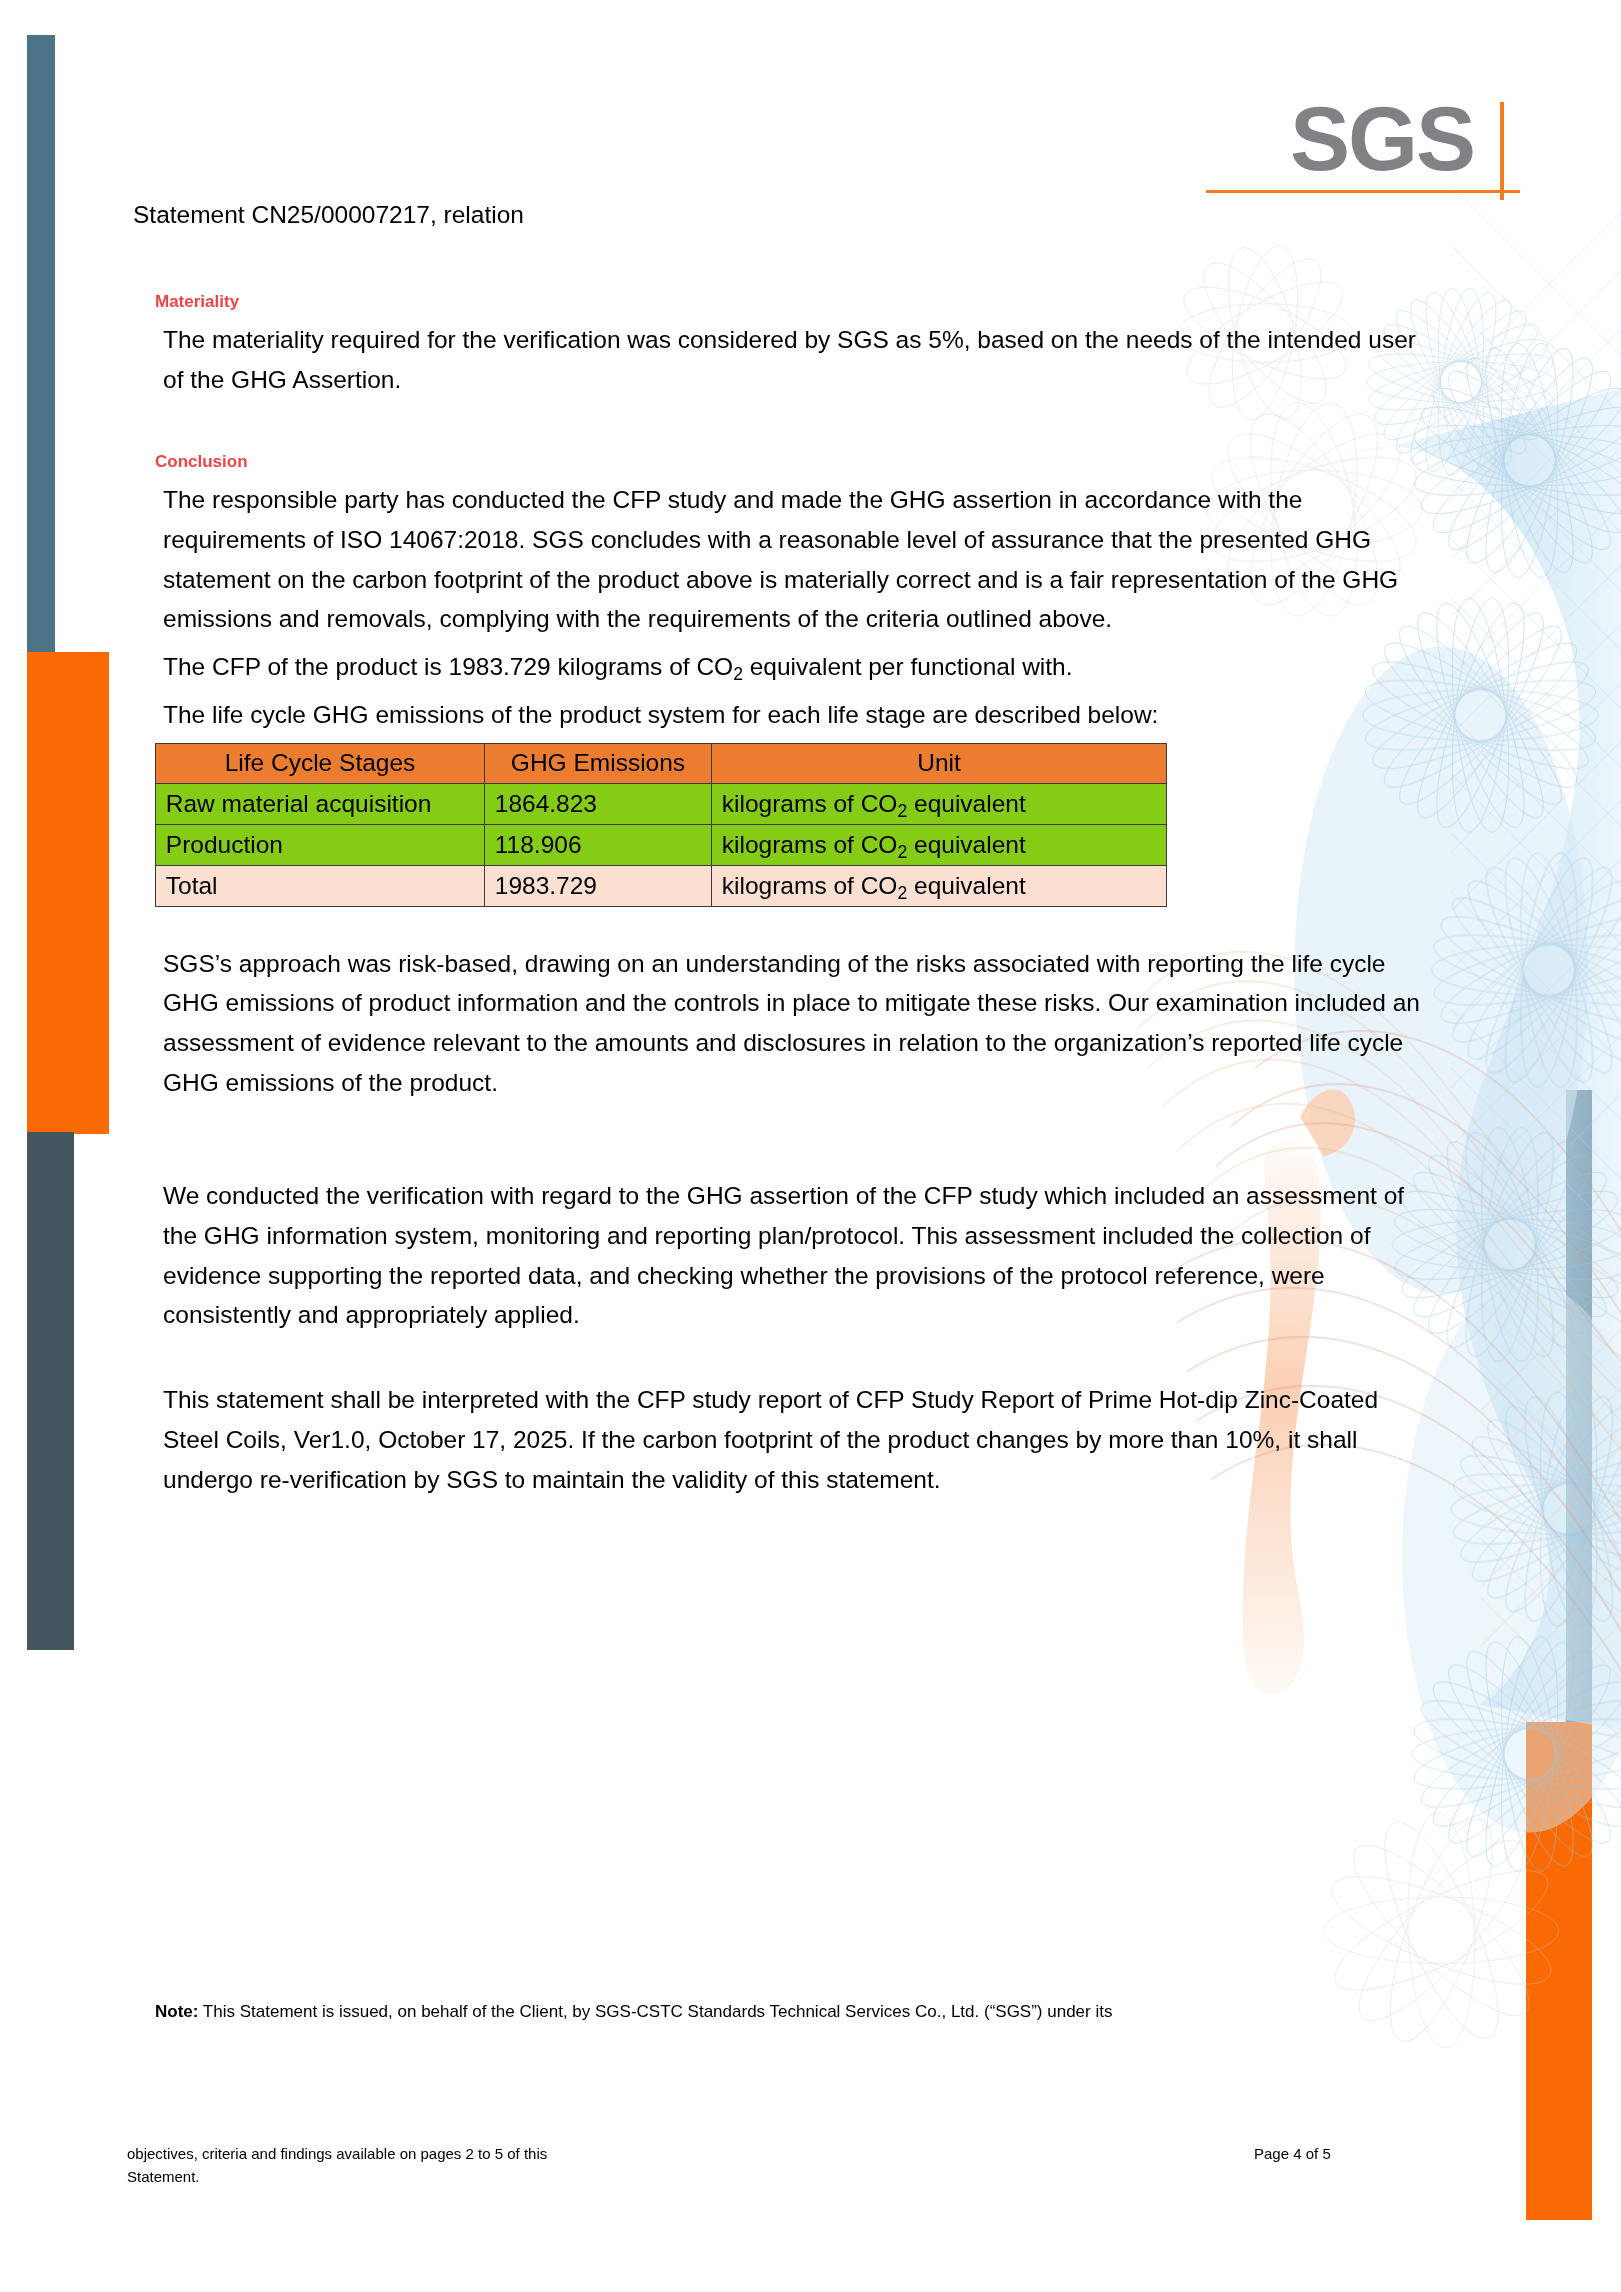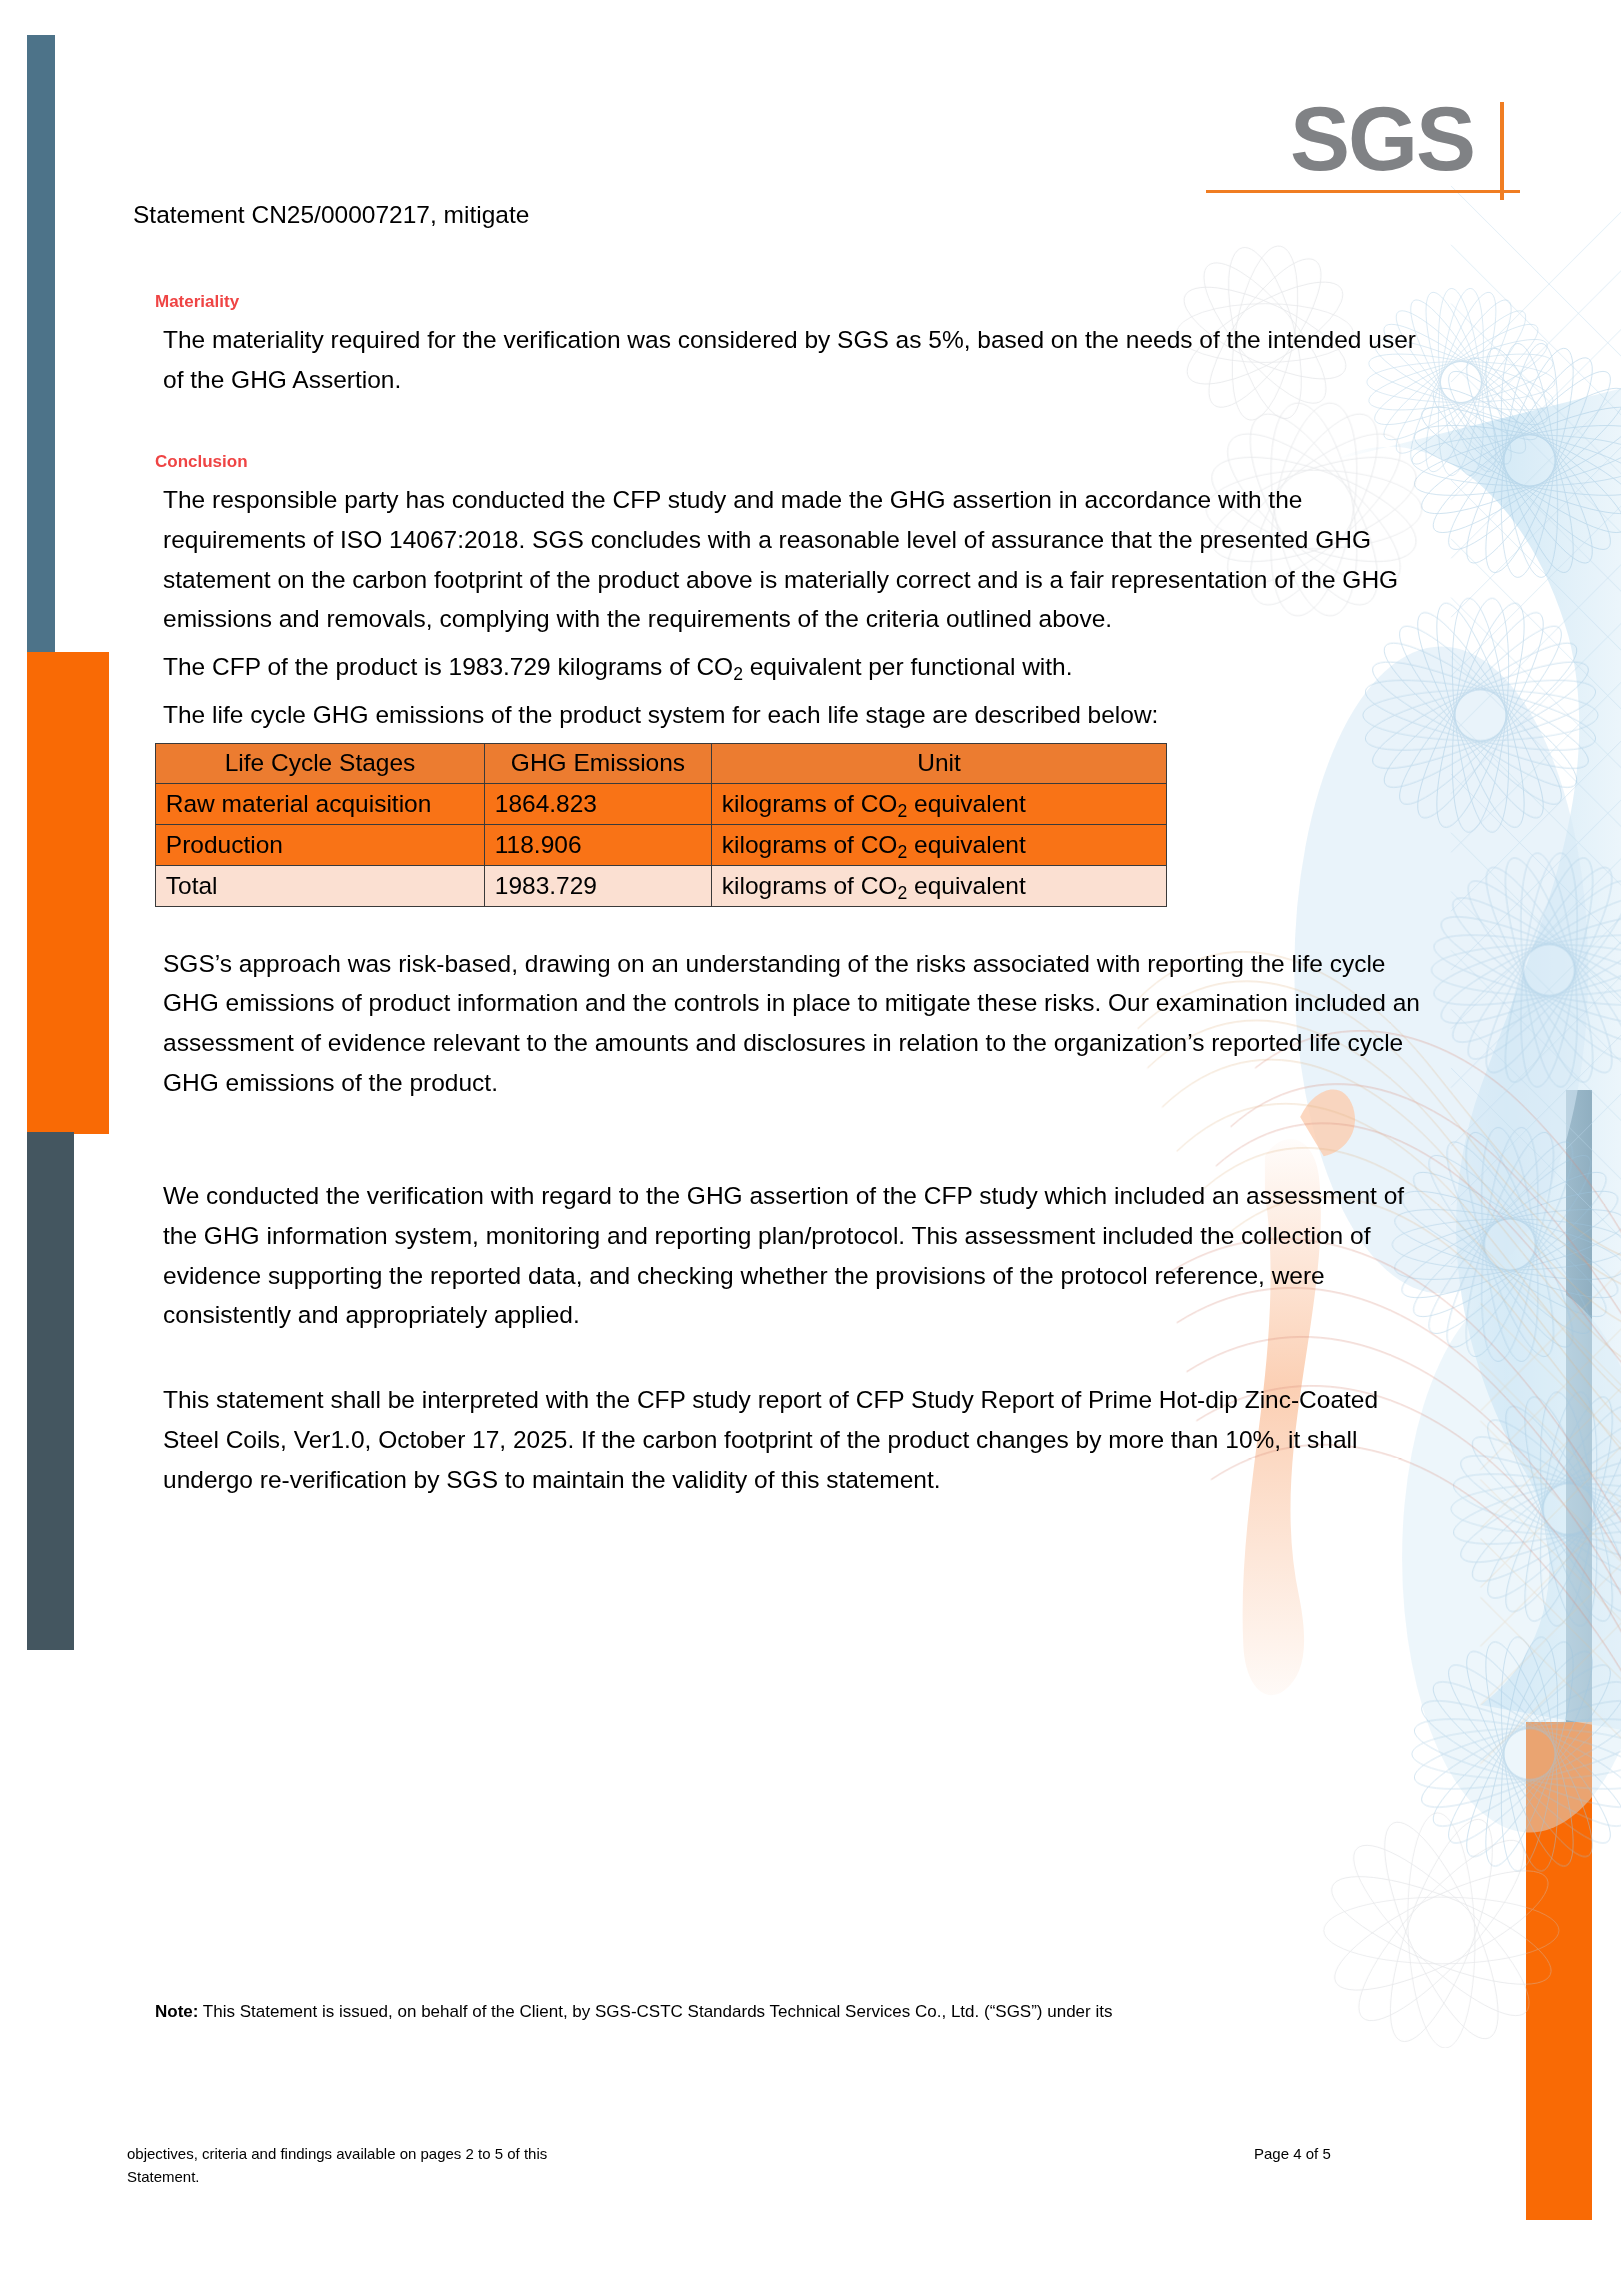--- a/index.html
+++ b/index.html
@@ -142,21 +142,21 @@
     padding: 5.9px 9.8px;
     color: #000;
     height: 37px;
     box-sizing: border-box;
   }
   table.ghg th {
     background: #ec7c30;
     font-weight: normal;
     text-align: center;
   }
-  table.ghg td { text-align: left; background: #f97316; }
+  table.ghg td { text-align: left; background: #84cc16; }
   table.ghg tr.total td { background: #fbe0d2; }
   col.c1 { width: 329px; }
   col.c2 { width: 227px; }
   col.c3 { width: 455px; }
   sub.sm { font-size: 17.6px; vertical-align: baseline; position: relative; top: 4.9px; }
 
   
   .note {
     position: absolute;
     left: 155px;
@@ -326,21 +326,21 @@
   </svg>
 
   <div class="logo">
     <div class="logo-hline"></div>
     <div class="logo-text">SGS</div>
     <div class="logo-vline"></div>
   </div>
 
   <div class="content">
 
-    <div class="stmt-header">Statement CN25/00007217, mitigate</div>
+    <div class="stmt-header">Statement CN25/00007217, relation</div>
 
     <div class="body-block">
 
       <h2 class="section">Materiality</h2>
       <p class="para">The materiality required for the verification was considered by SGS as 5%, based on the needs of the intended user of the GHG Assertion.</p>
 
       <div class="spacer-lg"></div>
 
       <h2 class="section">Conclusion</h2>
       <p class="para">The responsible party has conducted the CFP study and made the GHG assertion in accordance with the requirements of ISO 14067:2018. SGS concludes with a reasonable level of assurance that the presented GHG statement on the carbon footprint of the product above is materially correct and is a fair representation of the GHG emissions and removals, complying with the requirements of the criteria outlined above.</p>

